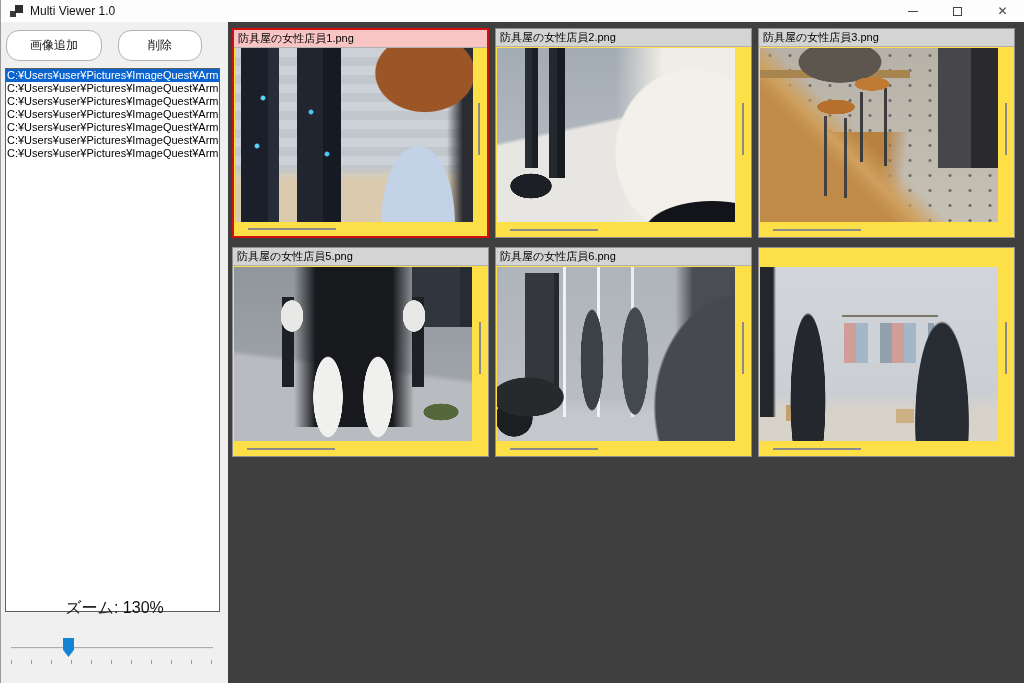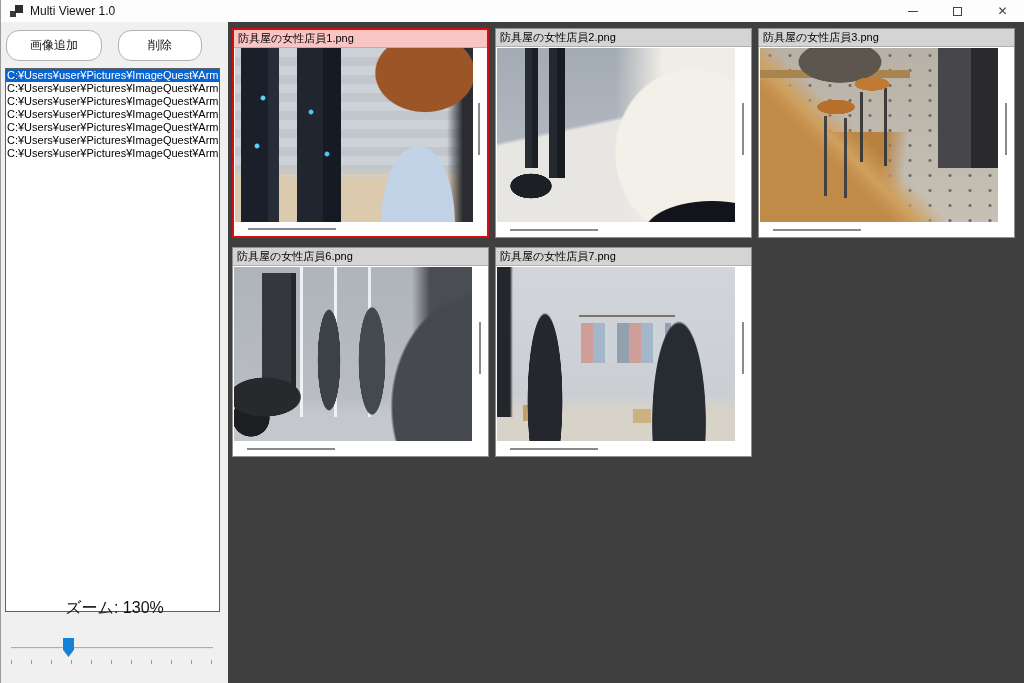--- a/index.html
+++ b/index.html
@@ -65,21 +65,21 @@
   
   .main {
     position: absolute; left: 227px; top: 22px; width: 797px; height: 661px;
     background: #3f3f3f; overflow: hidden;
   }
   .panel-grid {
     position: absolute; left: 4px; top: 6px;
     display: grid; grid-template-columns: repeat(3, 257px);
     grid-auto-rows: 210px; column-gap: 6px; row-gap: 9px;
   }
-  .panel { background: #ffffff; border: 1px solid #8f8f8f; position: relative; overflow: hidden; }
+  .panel { background: #fde047; border: 1px solid #8f8f8f; position: relative; overflow: hidden; }
   .panel.selected { border: 2px solid #d20f0f; }
   .panel-header {
     height: 18px; background: #d4d4d4; border-bottom: 1px solid #b0b0b0;
     font-size: 11px; line-height: 17px; color: #000; padding-left: 4px;
     white-space: nowrap; overflow: hidden;
   }
   .panel.selected .panel-header { background: #f8c4c4; }
   .panel-body { position: absolute; left: 0; top: 18px; right: 0; bottom: 0; }
   .panel.selected .panel-body { top: 17px; }
   .pimg { position: absolute; left: 1px; top: 1px; width: 238px; height: 174px; background-color: #bdbdbd; }
@@ -274,29 +274,36 @@
       </div>
       <div class="panel">
         <div class="panel-header">防具屋の女性店員3.png</div>
         <div class="panel-body">
           <div class="pimg img-3"></div>
           <div class="vthumb"></div>
           <div class="hthumb"></div>
         </div>
       </div>
       <div class="panel">
+        <div class="panel-header">防具屋の女性店員5.png</div>
+        <div class="panel-body">
+          <div class="pimg img-5"></div>
+          <div class="vthumb"></div>
+          <div class="hthumb"></div>
+        </div>
+      </div>
+      <div class="panel">
         <div class="panel-header">防具屋の女性店員6.png</div>
         <div class="panel-body">
           <div class="pimg img-6"></div>
           <div class="vthumb"></div>
           <div class="hthumb"></div>
         </div>
       </div>
       <div class="panel">
-        <div class="panel-header">防具屋の女性店員7.png</div>
         <div class="panel-body">
           <div class="pimg img-7"></div>
           <div class="vthumb"></div>
           <div class="hthumb"></div>
         </div>
       </div>
     </div>
 </div>
 
 </body></html>

